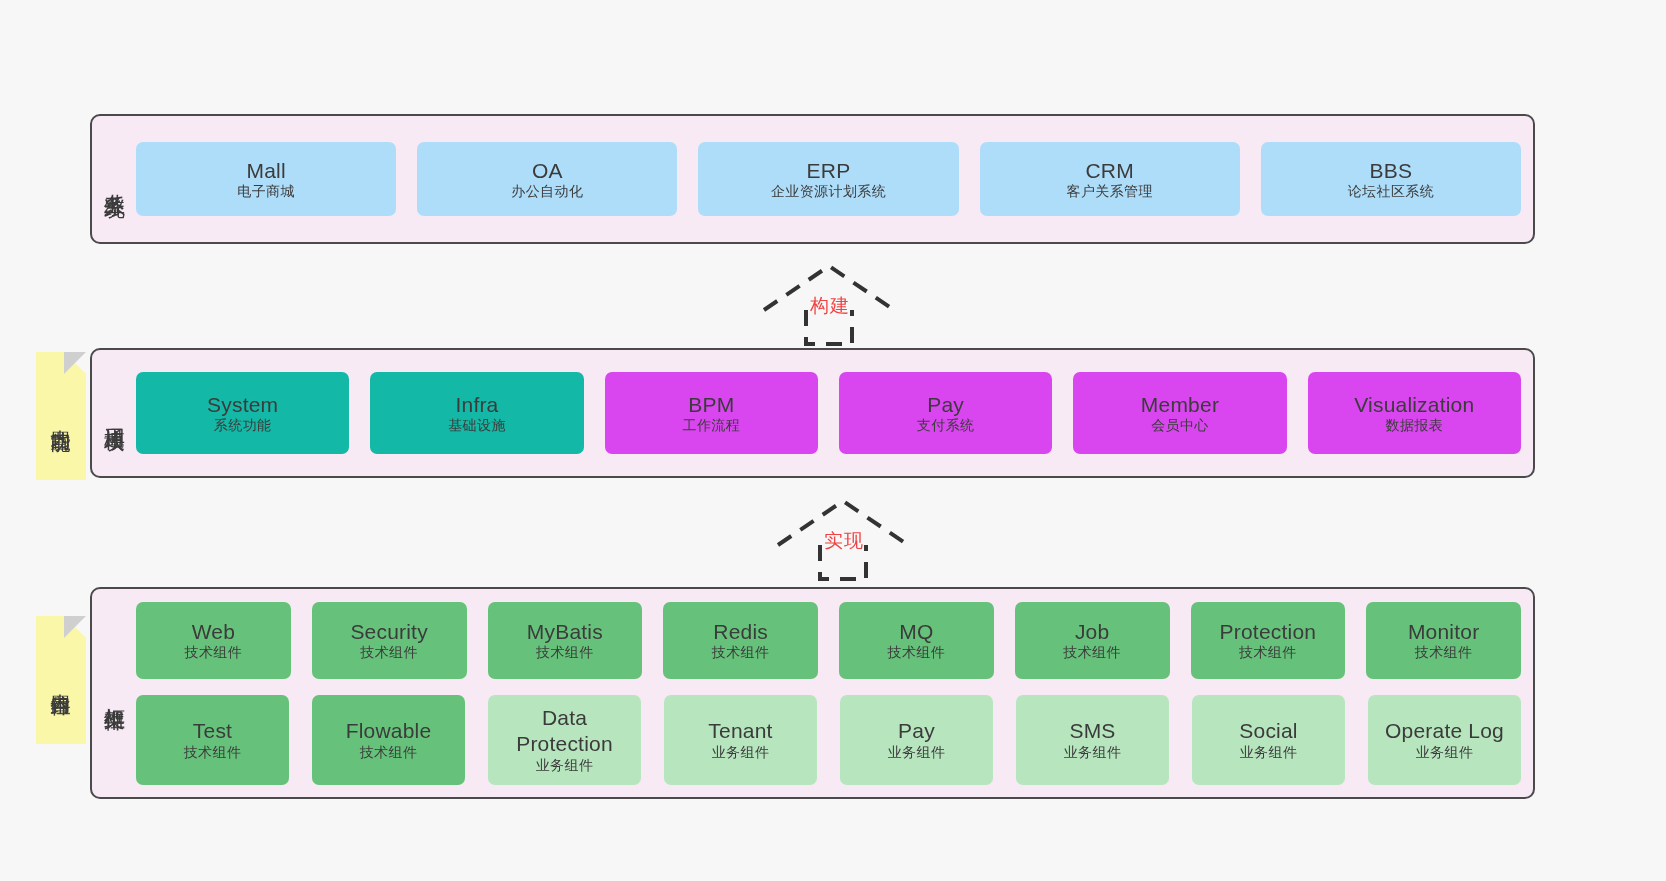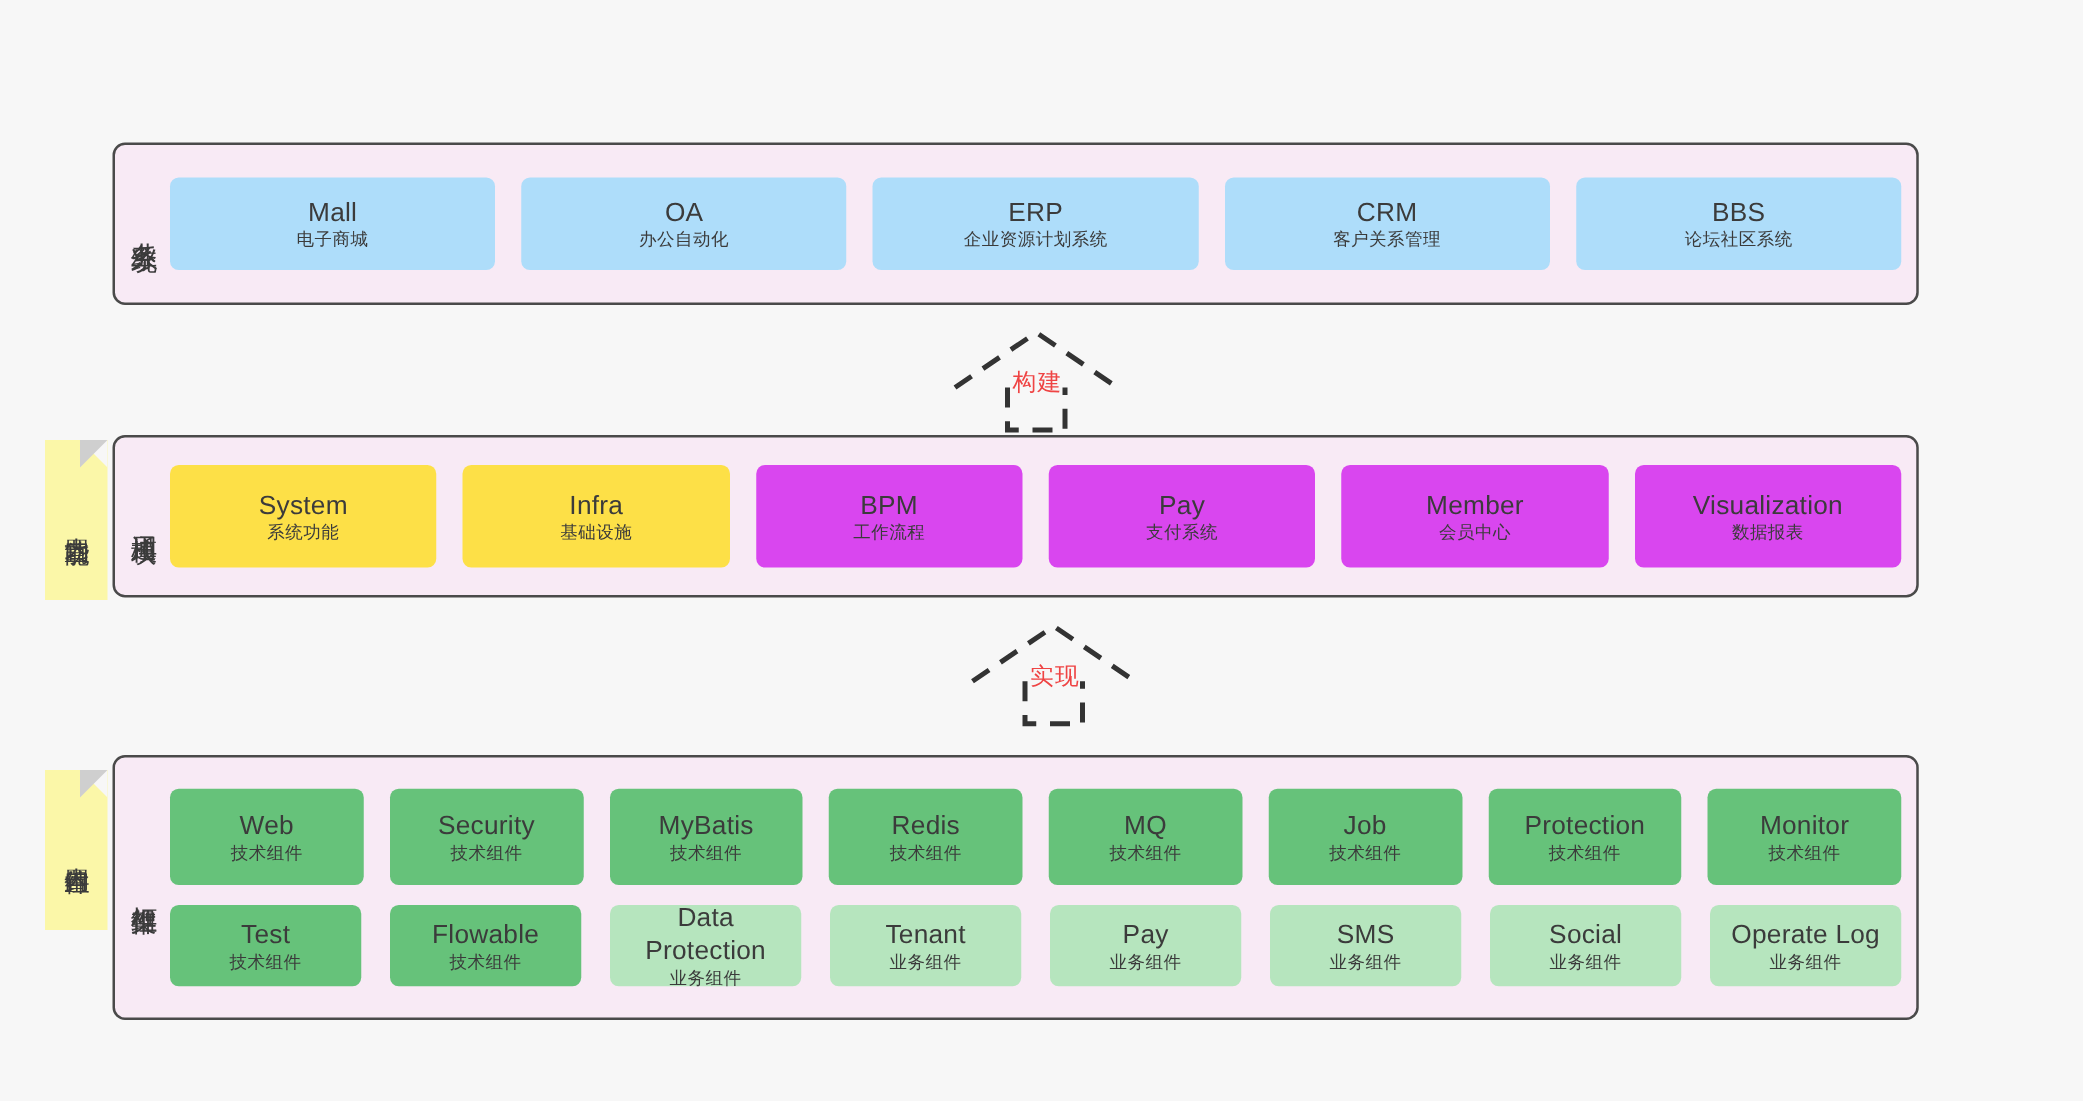--- a/index.html
+++ b/index.html
@@ -81,21 +81,21 @@
   .node .t1 {
     font-size: 21px;
     letter-spacing: 0.2px;
   }
   .node .t2 {
     font-size: 14px;
     letter-spacing: 0.4px;
   }
 
   .c-blue        { background: #aeddfa; }
-  .c-red         { background: #fde047; }
+  .c-red         { background: #14b8a6; }
   .c-pink        { background: #d946ef; }
   .c-green       { background: #66c27a; }
   .c-lightgreen  { background: #b6e5be; }
 
   
   .note {
     position: absolute;
     box-sizing: border-box;
     background: #fbf7a8;
     width: 50px;
@@ -223,21 +223,21 @@
   </div>
 
   <svg class="arrow" style="left:768px; top:493px; width:150px; height:90px;" viewBox="0 0 150 90">
     <path d="M 10 52 L 75 8 L 140 52" fill="none" stroke="#333333" stroke-width="4" stroke-dasharray="16 11" stroke-linecap="butt"></path>
     <path d="M 52 52 L 52 86 L 98 86 L 98 52" fill="none" stroke="#333333" stroke-width="4" stroke-dasharray="16 11" stroke-linecap="butt"></path>
   </svg>
   <div class="arrow-label" style="left:824px; top:528px;">实现</div>
 
   <div class="note" style="left:36px; top:616px; height:128px;">内置组件</div>
 
-  <div class="layer" id="layer-framework" style="left:90px; top:604px; width:1445px; height:212px;">
+  <div class="layer" id="layer-framework" style="left:90px; top:587px; width:1445px; height:212px;">
     <div class="layer-title">框架组件</div>
     <div class="layer-body">
 
       <div class="row" style="height:77px;">
         <div class="node c-green">
           <span class="t1">Web</span>
           <span class="t2">技术组件</span>
         </div>
         <div class="node c-green">
           <span class="t1">Security</span>
@@ -262,21 +262,21 @@
         <div class="node c-green">
           <span class="t1">Protection</span>
           <span class="t2">技术组件</span>
         </div>
         <div class="node c-green">
           <span class="t1">Monitor</span>
           <span class="t2">技术组件</span>
         </div>
       </div>
 
-      <div class="row" style="height:65px;gap:23px;">
+      <div class="row" style="height:90px;gap:23px;">
         <div class="node c-green">
           <span class="t1">Test</span>
           <span class="t2">技术组件</span>
         </div>
         <div class="node c-green">
           <span class="t1">Flowable</span>
           <span class="t2">技术组件</span>
         </div>
         <div class="node c-lightgreen">
           <span class="t1" style="max-width:105px;">Data Protection</span>

